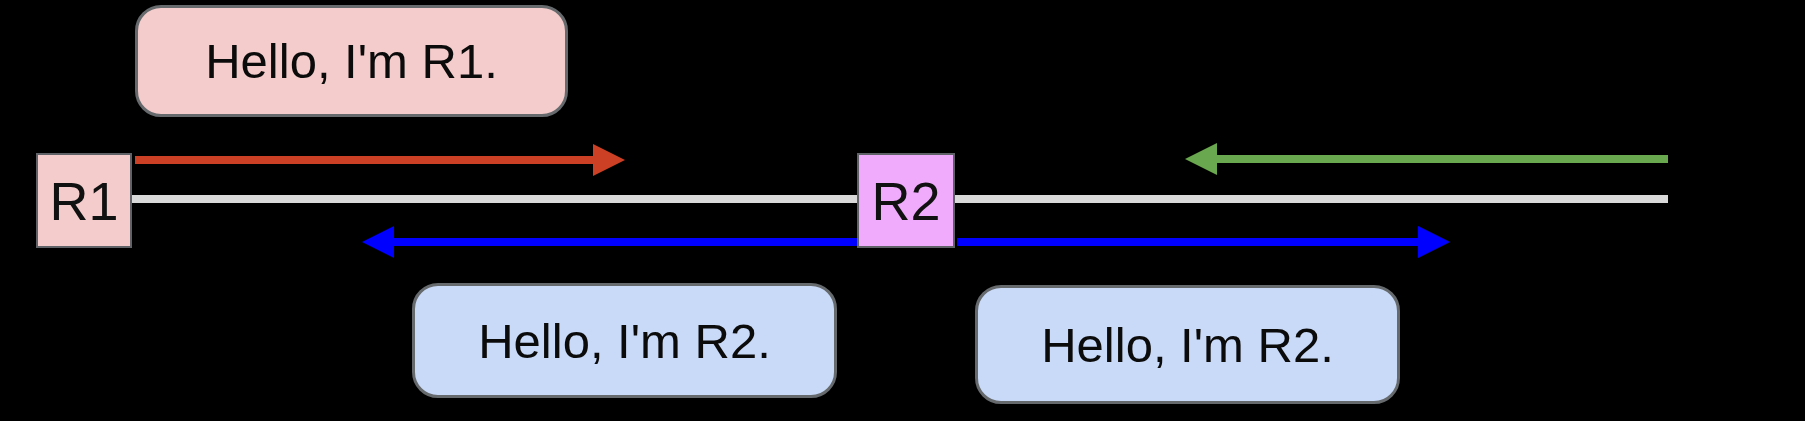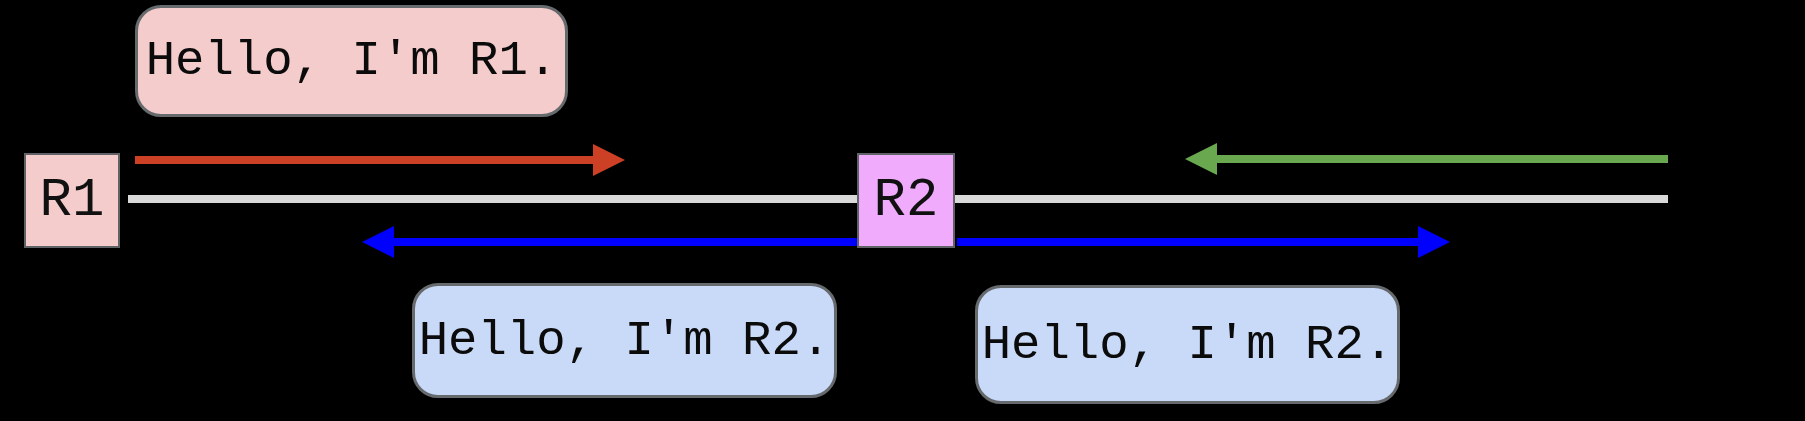--- a/index.html
+++ b/index.html
@@ -6,34 +6,34 @@
     margin: 0;
     padding: 0;
     background: #000000;
   }
   .canvas {
     position: relative;
     width: 1668px;
     height: 421px;
     background: #000000;
     overflow: hidden;
-    font-family: Liberation Mono, monospace;
+    font-family: Liberation Sans, sans-serif;
   }
   
   .node {
     position: absolute;
     display: flex;
     align-items: center;
     justify-content: center;
     font-size: 54px;
     color: #111111;
     border: 2px solid #5f6368;
     box-sizing: border-box;
   }
-  .node-r1 { left: 24px;  top: 153px; width: 96px; height: 95px; background: #f4cccc; }
+  .node-r1 { left: 36px;  top: 153px; width: 96px; height: 95px; background: #f4cccc; }
   .node-r2 { left: 857px; top: 153px; width: 98px; height: 95px; background: #f0abfc; }
   .node-r3 { left: 1682px;top: 152px; width: 95px; height: 96px; background: #d9ead3; }
 
   
   .link {
     position: absolute;
     top: 195px;
     height: 8px;
     background: #d9d9d9;
   }

